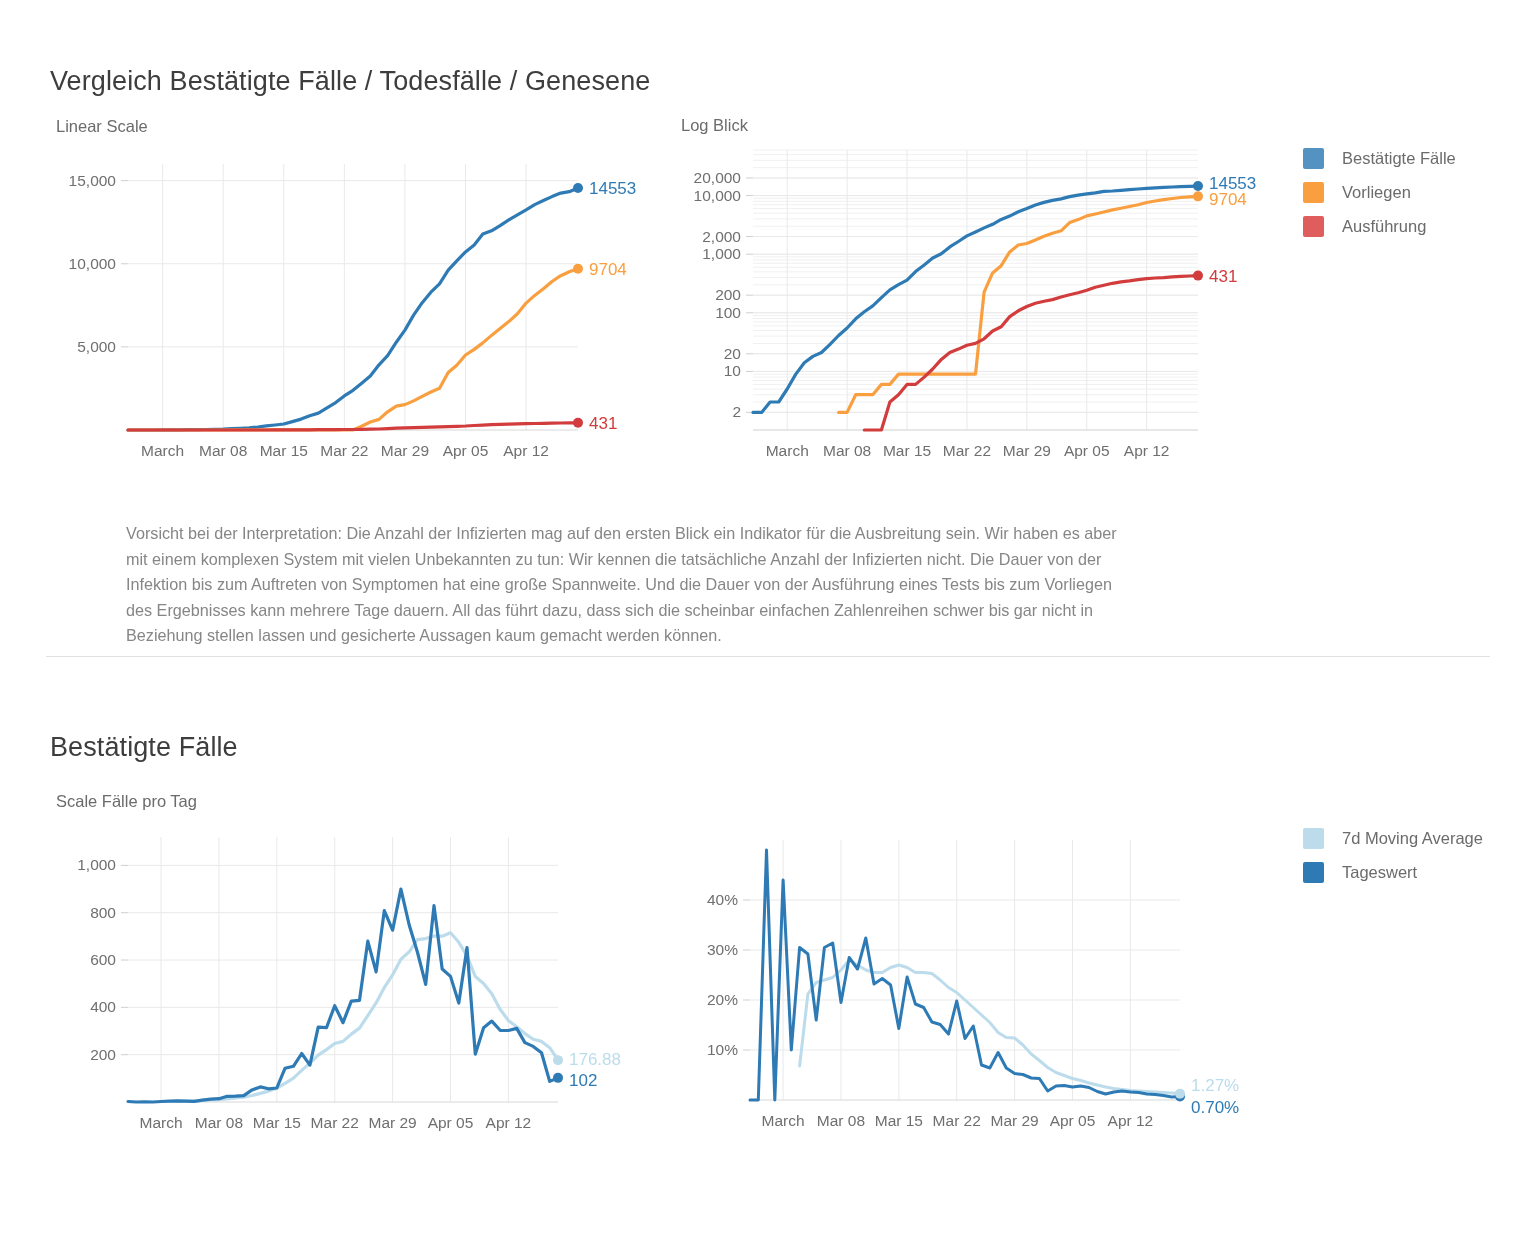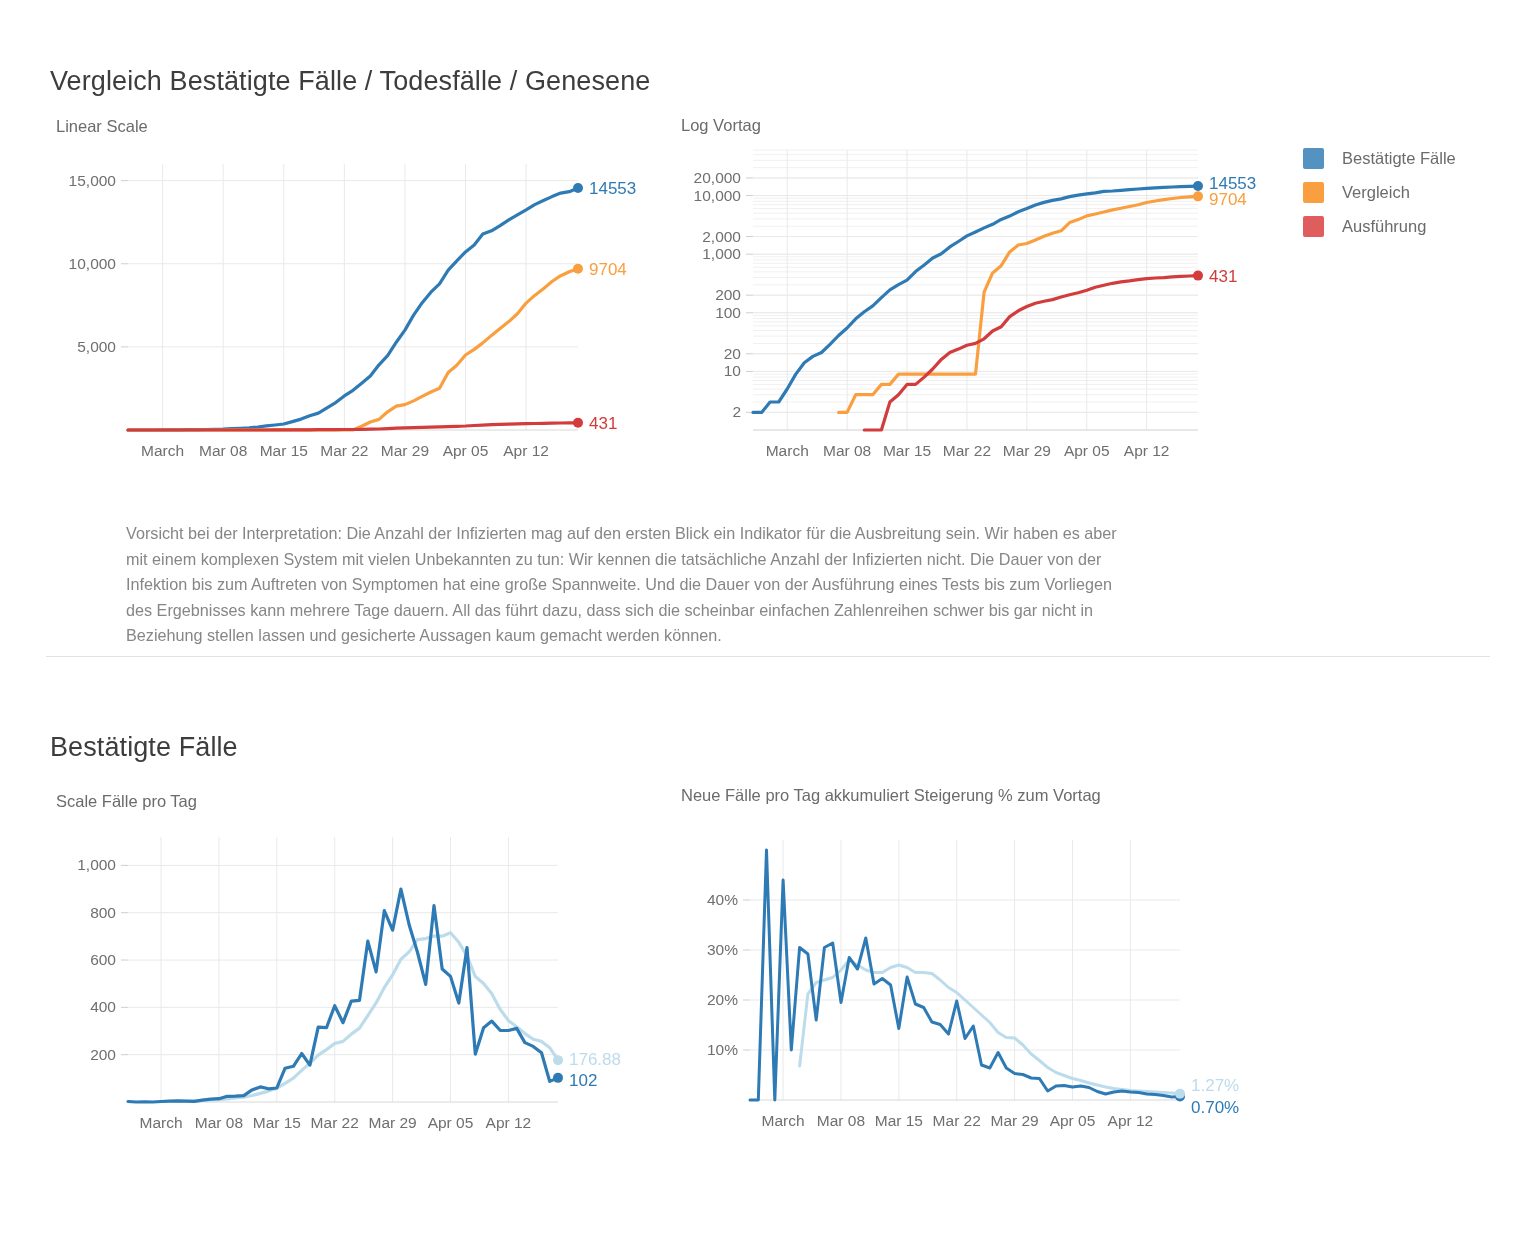--- a/index.html
+++ b/index.html
@@ -74,21 +74,21 @@
 </style>
 </head>
 <body>
 
 <div class="page">
 
   <h1 class="section-title" id="title-compare">Vergleich Bestätigte Fälle / Todesfälle / Genesene</h1>
 
   <div class="chart-caption" style="left:56px;top:117px;">Linear Scale</div>
 
-  <div class="chart-caption" style="left:681px;top:116px;">Log Vortag</div>
+  <div class="chart-caption" style="left:681px;top:116px;">Log Blick</div>
 
   <div class="chart-box" id="chart-linear" style="left:50px;top:140px;">
       <svg width="620" height="345" viewBox="0 0 620 345">
         <line x1="78" x2="528" y1="206.875" y2="206.875" class="grid"></line>
         <line x1="78" x2="528" y1="123.75" y2="123.75" class="grid"></line>
         <line x1="78" x2="528" y1="40.625" y2="40.625" class="grid"></line>
         <line x1="112.61538461538461" x2="112.61538461538461" y1="24" y2="290" class="grid"></line>
         <line x1="173.19230769230768" x2="173.19230769230768" y1="24" y2="290" class="grid"></line>
         <line x1="233.76923076923077" x2="233.76923076923077" y1="24" y2="290" class="grid"></line>
         <line x1="294.3461538461538" x2="294.3461538461538" y1="24" y2="290" class="grid"></line>
@@ -219,37 +219,36 @@
       </svg>
     </div>
 
   <div class="legend" id="legend-compare" style="left:1303px;top:148px;">
       <div class="legend-row">
         <span class="legend-swatch" style="background: rgb(84, 146, 193);"></span>
         <span class="legend-label">Bestätigte Fälle</span>
       </div>
       <div class="legend-row">
         <span class="legend-swatch" style="background: rgb(249, 159, 63);"></span>
-        <span class="legend-label">Vergleich</span>
+        <span class="legend-label">Vorliegen</span>
       </div>
       <div class="legend-row">
         <span class="legend-swatch" style="background: rgb(224, 93, 93);"></span>
         <span class="legend-label">Ausführung</span>
       </div>
     </div>
 
   <p class="para">Vorsicht bei der Interpretation: Die Anzahl der Infizierten mag auf den ersten Blick ein Indikator für die Ausbreitung sein. Wir haben es aber mit einem komplexen System mit vielen Unbekannten zu tun: Wir kennen die tatsächliche Anzahl der Infizierten nicht. Die Dauer von der Infektion bis zum Auftreten von Symptomen hat eine große Spannweite. Und die Dauer von der Ausführung eines Tests bis zum Vorliegen des Ergebnisses kann mehrere Tage dauern. All das führt dazu, dass sich die scheinbar einfachen Zahlenreihen schwer bis gar nicht in Beziehung stellen lassen und gesicherte Aussagen kaum gemacht werden können.</p>
 
   <div class="divider"></div>
 
   <h1 class="section-title" id="title-confirmed">Bestätigte Fälle</h1>
 
   <div class="chart-caption" style="left:56px;top:792px;">Scale Fälle pro Tag</div>
 
-  <div class="chart-caption" style="left:681px;top:786px;">Neue Fälle pro Tag akkumuliert Steigerung % zum Vortag</div>
 
   <div class="chart-box" id="chart-newcases" style="left:50px;top:812px;">
       <svg width="620" height="345" viewBox="0 0 620 345">
         <line x1="78" x2="508" y1="242.67857142857144" y2="242.67857142857144" class="grid"></line>
         <line x1="78" x2="508" y1="195.35714285714286" y2="195.35714285714286" class="grid"></line>
         <line x1="78" x2="508" y1="148.03571428571428" y2="148.03571428571428" class="grid"></line>
         <line x1="78" x2="508" y1="100.71428571428572" y2="100.71428571428572" class="grid"></line>
         <line x1="78" x2="508" y1="53.39285714285714" y2="53.39285714285714" class="grid"></line>
         <line x1="111.07692307692308" x2="111.07692307692308" y1="25" y2="290" class="grid"></line>
         <line x1="168.96153846153845" x2="168.96153846153845" y1="25" y2="290" class="grid"></line>
@@ -316,14 +315,24 @@
         <text x="452.38461538461536" y="318" text-anchor="middle" class="xtick-text">Apr 12</text>
         <path d="M121.6 258.0 L129.9 186.0 L138.2 174.5 L146.4 172.0 L154.7 169.5 L163.0 162.0 L171.2 152.0 L179.5 157.0 L187.8 162.0 L196.0 164.5 L204.3 164.5 L212.6 159.5 L220.8 157.0 L229.1 159.5 L237.4 164.5 L245.7 164.5 L253.9 165.5 L262.2 172.0 L270.5 179.5 L278.7 184.5 L287.0 192.0 L295.3 199.5 L303.5 207.0 L311.8 214.5 L320.1 224.5 L328.3 229.5 L336.6 230.0 L344.9 237.0 L353.2 246.0 L361.4 252.5 L369.7 259.5 L378.0 264.5 L386.2 267.5 L394.5 270.5 L402.8 272.5 L411.0 275.0 L419.3 277.0 L427.6 279.0 L435.8 280.5 L444.1 281.5 L452.4 282.5 L460.7 283.0 L468.9 283.5 L477.2 284.0 L485.5 284.5 L493.7 285.1 L502.0 285.6 " class="series" stroke="#bcdcec" stroke-width="3"></path>
         <path d="M72.0 292.0 L80.3 292.0 L88.5 42.0 L96.8 292.0 L105.1 72.0 L113.3 242.0 L121.6 139.5 L129.9 146.0 L138.2 212.0 L146.4 139.5 L154.7 135.0 L163.0 194.5 L171.2 149.5 L179.5 161.0 L187.8 130.0 L196.0 176.0 L204.3 170.5 L212.6 177.0 L220.8 220.5 L229.1 169.0 L237.4 196.0 L245.7 199.5 L253.9 214.0 L262.2 216.5 L270.5 226.0 L278.7 193.0 L287.0 230.5 L295.3 218.0 L303.5 257.0 L311.8 260.0 L320.1 244.5 L328.3 260.0 L336.6 265.5 L344.9 266.5 L353.2 270.0 L361.4 270.5 L369.7 283.0 L378.0 278.0 L386.2 277.5 L394.5 279.0 L402.8 278.0 L411.0 279.5 L419.3 283.5 L427.6 286.0 L435.8 284.0 L444.1 283.0 L452.4 284.0 L460.7 284.5 L468.9 286.0 L477.2 286.5 L485.5 287.5 L493.7 289.0 L502.0 288.5 " class="series" stroke="#2e7ab4" stroke-width="3"></path>
         <circle cx="502" cy="288.5" r="5" fill="#2e7ab4"></circle>
         <text x="513" y="304.5" class="endlabel" fill="#2e7ab4">0.70%</text>
         <circle cx="502" cy="285.65" r="5" fill="#bcdcec"></circle>
         <text x="513" y="282.65" class="endlabel" fill="#bcdcec">1.27%</text>
       </svg>
     </div>
 
+  <div class="legend" id="legend-confirmed" style="left:1303px;top:828px;">
+      <div class="legend-row">
+        <span class="legend-swatch" style="background: rgb(188, 220, 236);"></span>
+        <span class="legend-label">7d Moving Average</span>
+      </div>
+      <div class="legend-row">
+        <span class="legend-swatch" style="background: rgb(46, 122, 180);"></span>
+        <span class="legend-label">Tageswert</span>
+      </div>
+    </div>
 
 </div>
 
 </body></html>

